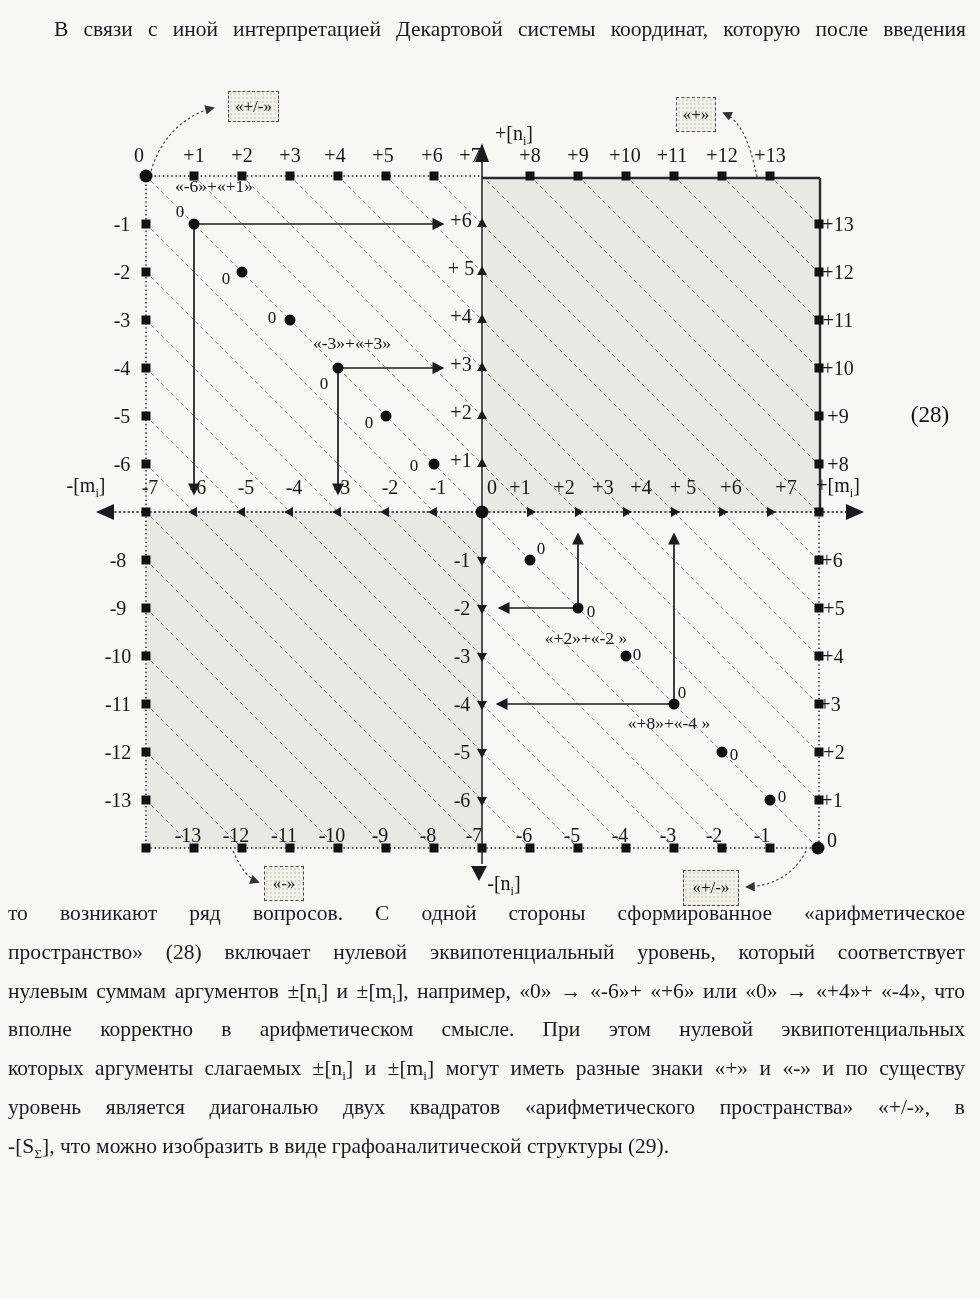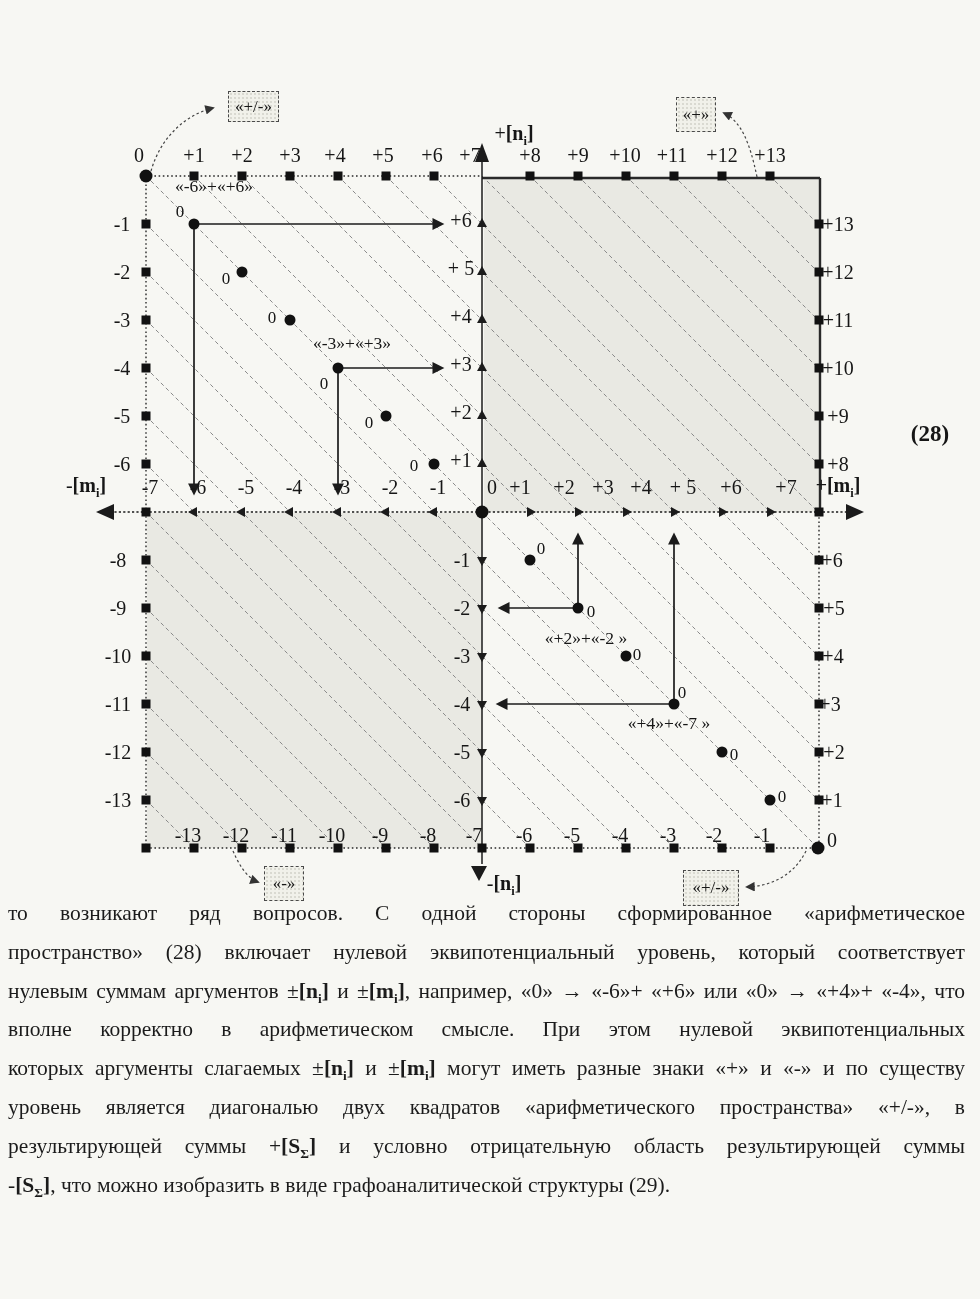--- a/index.html
+++ b/index.html
@@ -12,28 +12,29 @@
   #figure{position:absolute;left:0;top:85px;width:980px;height:858px;}
   #fig-svg{position:absolute;left:0;top:0;}
   .flab{position:absolute;transform:translate(-50%,-50%);font-size:20px;white-space:nowrap;color:#161616;}
   .flab.small{font-size:17px;}
   .flab.sum{font-size:17.5px;}
   .flab.eq{font-size:23px;}
   .fbox{position:absolute;border:1.6px dashed #4a4a4a;background:#f1f1ea;
         display:flex;align-items:center;justify-content:center;
         font-size:17px;color:#161616;
         background-image:radial-gradient(#d8d8cf 0.7px, transparent 0.8px);background-size:4px 4px;}
-  b{font-weight:bold;}
+  b{font-weight:normal;}
   sub{font-size:0.62em;}
 </style>
 </head>
 <body>
 <div id="page">
 
 <div class="para" id="top-paragraph" style="top:10px;">
+      <div class="jline indent">В  связи  с  иной  интерпретацией  Декартовой  системы  координат,  которую  после  введения</div>
     </div>
 
 <div id="figure">
   <svg id="fig-svg" width="980" height="858" viewBox="0 0 980 858">
     <defs>
       <marker id="ah" viewBox="0 0 10 10" refX="8" refY="5" markerWidth="8.5" markerHeight="7" orient="auto">
         <path d="M0,0 L10,5 L0,10 z" fill="#1b1b1b"></path>
       </marker>
       <marker id="ahc" viewBox="0 0 10 10" refX="8" refY="5" markerWidth="9" markerHeight="8" orient="auto">
         <path d="M0,0 L10,5 L0,10 z" fill="#333"></path>
@@ -304,25 +305,25 @@
         <div class="flab" style="left: 462px; top: 475px;">-1</div>
         <div class="flab" style="left: 462px; top: 523px;">-2</div>
         <div class="flab" style="left: 462px; top: 571px;">-3</div>
         <div class="flab" style="left: 462px; top: 619px;">-4</div>
         <div class="flab" style="left: 462px; top: 667px;">-5</div>
         <div class="flab" style="left: 462px; top: 715px;">-6</div>
         <div class="flab" style="left: 514px; top: 50px;">+<b>[n<sub>i</sub>]</b></div>
         <div class="flab" style="left: 504px; top: 800px;">-<b>[n<sub>i</sub>]</b></div>
         <div class="flab" style="left: 86px; top: 402px;">-<b>[m<sub>i</sub>]</b></div>
         <div class="flab" style="left: 838px; top: 402px;">+<b>[m<sub>i</sub>]</b></div>
-        <div class="flab eq" style="left: 930px; top: 349px; font-weight: bold;">(28)</div>
-        <div class="flab sum" style="left: 214px; top: 101px;">«-6»+«+6»</div>
+        <div class="flab eq" style="left: 930px; top: 330px;">(28)</div>
+        <div class="flab sum" style="left: 214px; top: 101px;">«-6»+«+1»</div>
         <div class="flab sum" style="left: 352px; top: 258px;">«-3»+«+3»</div>
         <div class="flab sum" style="left: 586px; top: 553px;">«+2»+«-2 »</div>
-        <div class="flab sum" style="left: 669px; top: 638px;">«+4»+«-7 »</div>
+        <div class="flab sum" style="left: 669px; top: 638px;">«+8»+«-4 »</div>
         <div class="flab small" style="left: 180px; top: 127px;">0</div>
         <div class="flab small" style="left: 226px; top: 194px;">0</div>
         <div class="flab small" style="left: 272px; top: 233px;">0</div>
         <div class="flab small" style="left: 324px; top: 299px;">0</div>
         <div class="flab small" style="left: 369px; top: 338px;">0</div>
         <div class="flab small" style="left: 414px; top: 381px;">0</div>
         <div class="flab small" style="left: 541px; top: 464px;">0</div>
         <div class="flab small" style="left: 591px; top: 527px;">0</div>
         <div class="flab small" style="left: 637px; top: 570px;">0</div>
         <div class="flab small" style="left: 682px; top: 608px;">0</div>
@@ -331,17 +332,16 @@
       </div>
 </div>
 
 <div class="para" id="bottom-paragraph" style="top:894px;width:957px;">
       <div class="jline">то  возникают  ряд  вопросов.  С  одной  стороны  сформированное  «арифметическое</div>
       <div class="jline">пространство» (28) включает нулевой  эквипотенциальный  уровень, который  соответствует</div>
       <div class="jline">нулевым суммам  аргументов  ±<b>[n<sub>i</sub>]</b> и ±<b>[m<sub>i</sub>]</b>, например, «0» → «-6»+ «+6» или  «0» → «+4»+ «-4», что</div>
       <div class="jline">вполне  корректно  в  арифметическом  смысле.   При  этом  нулевой   эквипотенциальных</div>
       <div class="jline">которых аргументы слагаемых ±<b>[n<sub>i</sub>]</b> и ±<b>[m<sub>i</sub>]</b> могут иметь разные знаки «+» и «-» и по существу</div>
       <div class="jline">уровень  является  диагональю  двух  квадратов  «арифметического  пространства»  «+/-»,  в</div>
-      <div class="jline">результирующей суммы +<b>[S<sub>Σ</sub>]</b>  и  условно отрицательную  область результирующей суммы</div>
       <div class="nline">-<b>[S<sub>Σ</sub>]</b>, что можно изобразить в виде графоаналитической структуры  (29).</div>
     </div>
 
 </div>
 
 </body></html>

